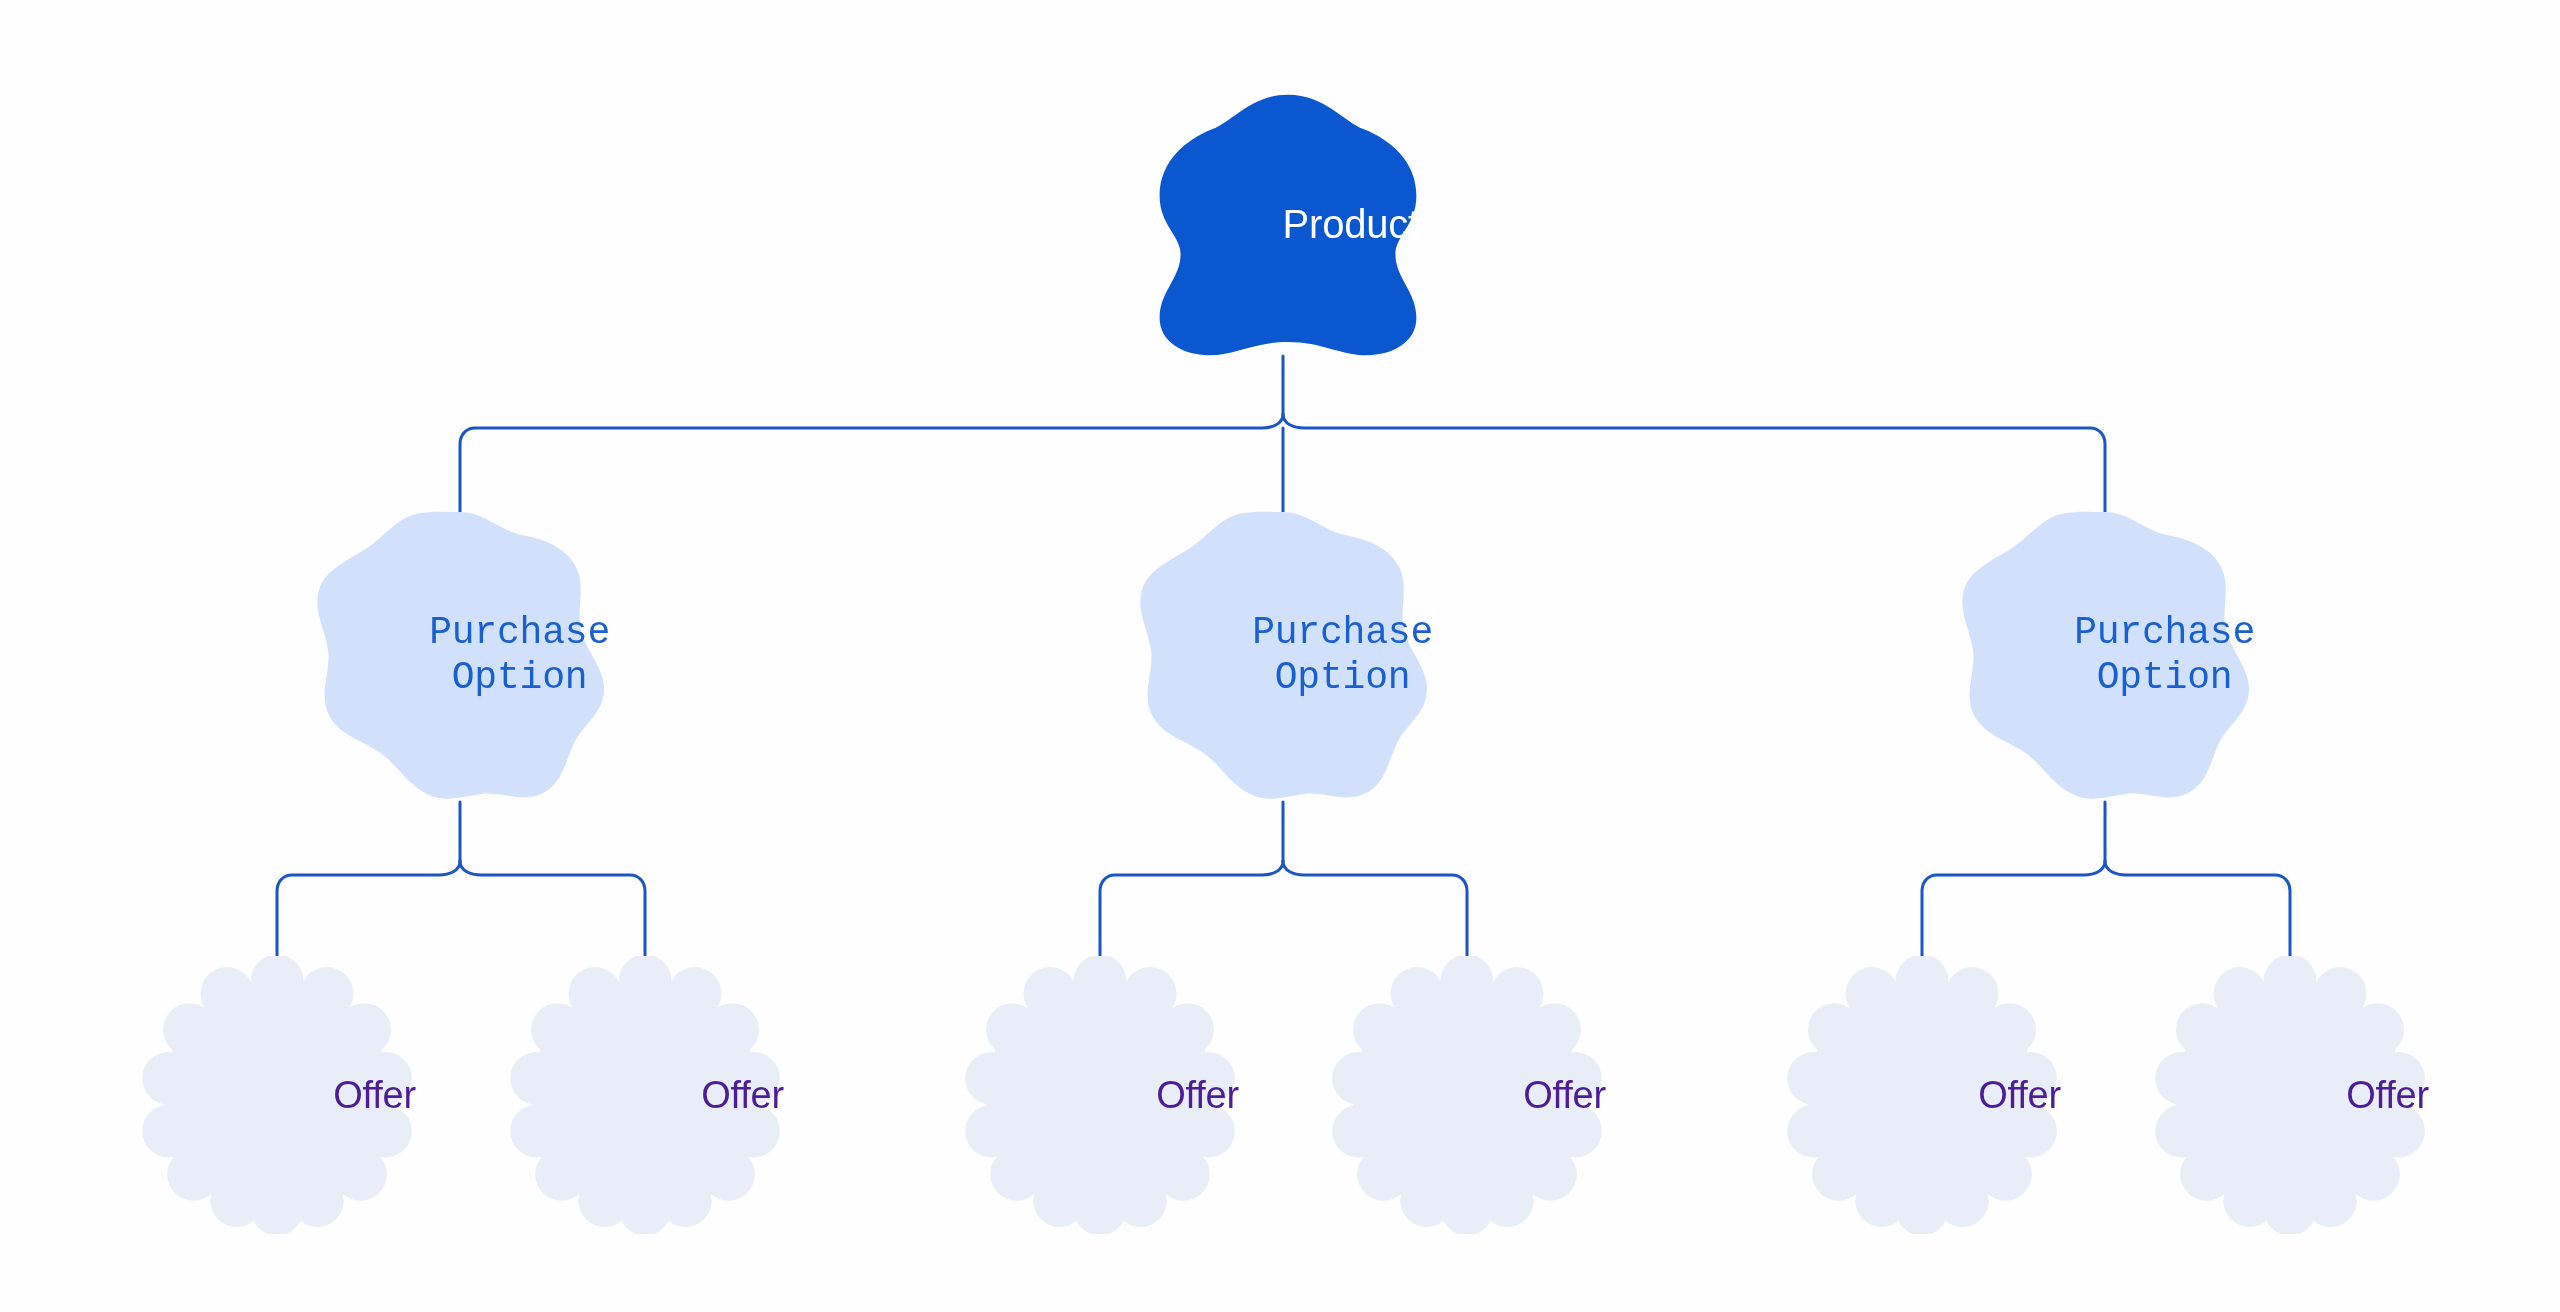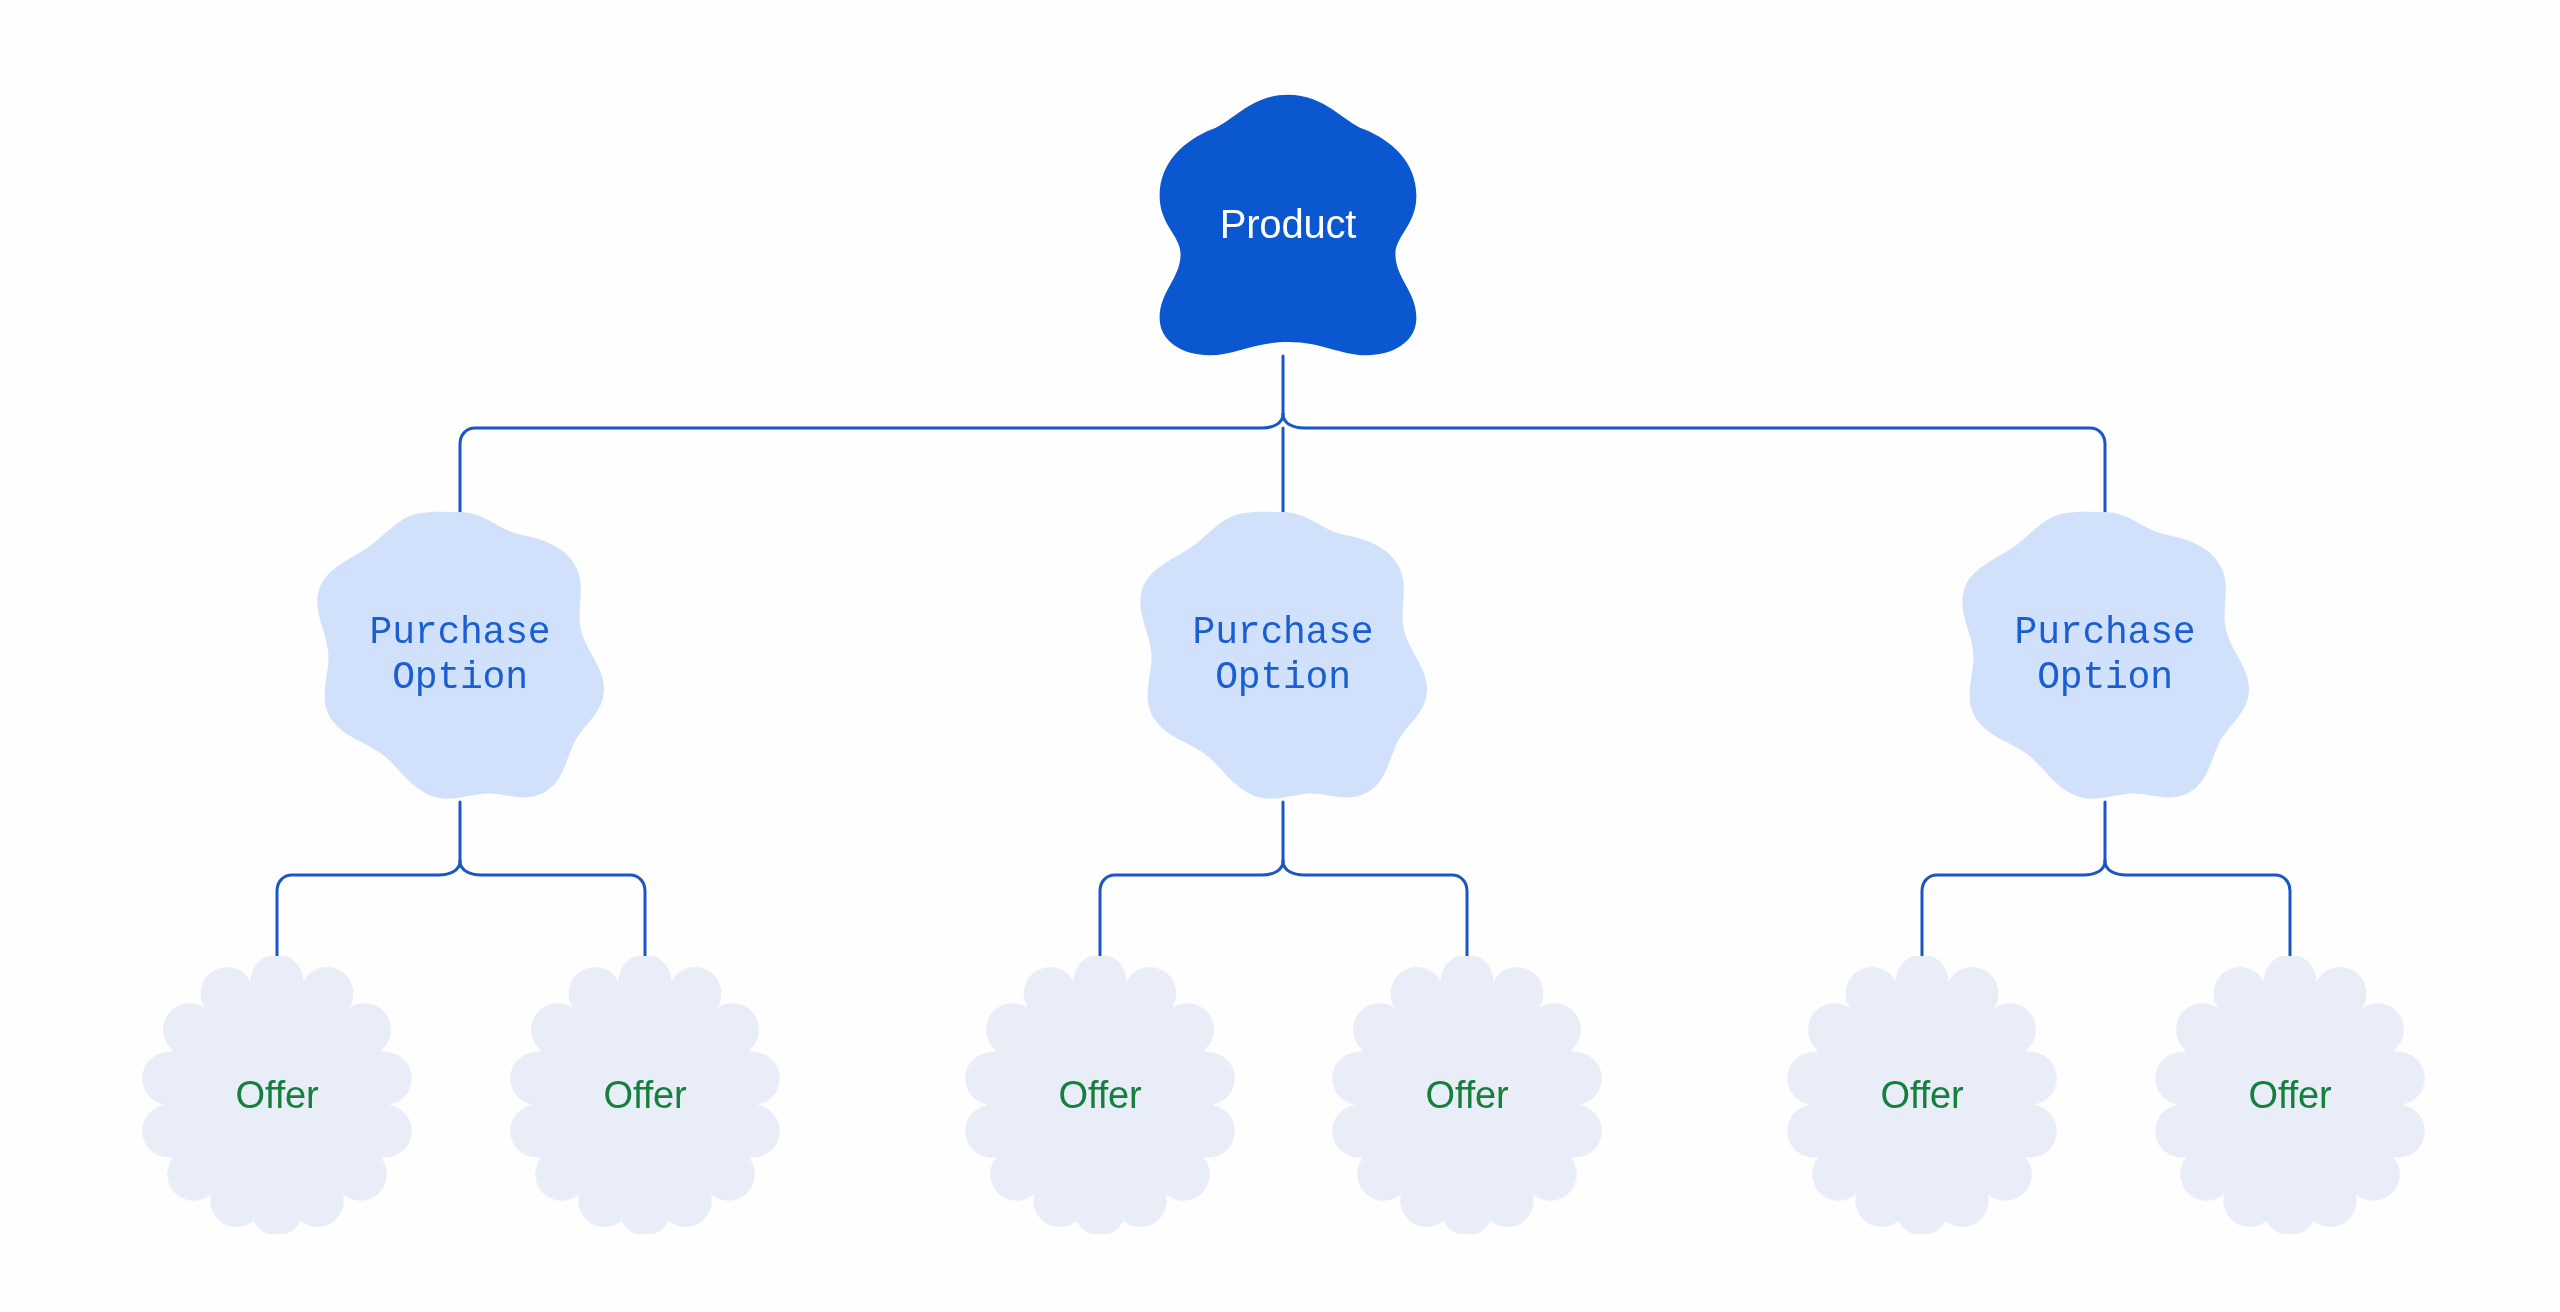--- a/index.html
+++ b/index.html
@@ -25,21 +25,21 @@
     left: 0;
     top: 0;
     width: 2560px;
     height: 1312px;
     pointer-events: none;
   }
   .node {
     position: absolute;
     display: flex;
     align-items: center;
-    justify-content: center;
+    justify-content: flex-end;
     text-align: center;
     line-height: 1.18;
     box-sizing: border-box;
   }
   .node svg.blobshape {
     position: absolute;
     left: 0;
     top: 0;
     width: 100%;
     height: 100%;
@@ -77,21 +77,21 @@
   .opt-0 { left: 310px; }
   .opt-1 { left: 1133px; }
   .opt-2 { left: 1955px; }
   
   .node-offer {
     width: 278px;
     height: 278px;
     top: 956px;
   }
   .node-offer .label {
-    color: #15803d;
+    color: #4c1d95;
     font-size: 38px;
     font-weight: 400;
   }
   .off-0 { left: 138px; }
   .off-1 { left: 506px; }
   .off-2 { left: 961px; }
   .off-3 { left: 1328px; }
   .off-4 { left: 1783px; }
   .off-5 { left: 2151px; }
 </style>

